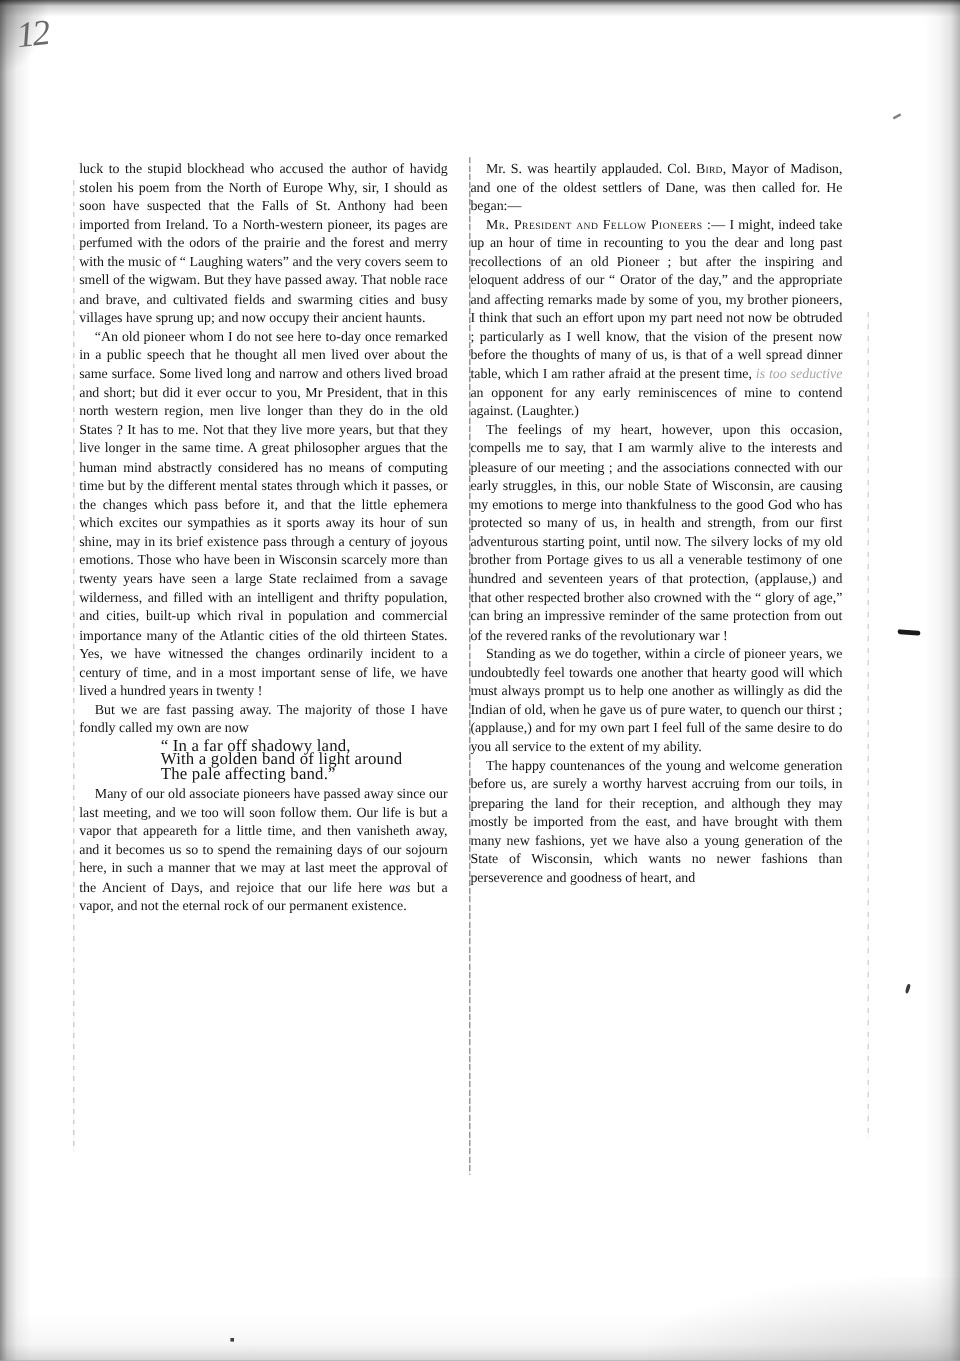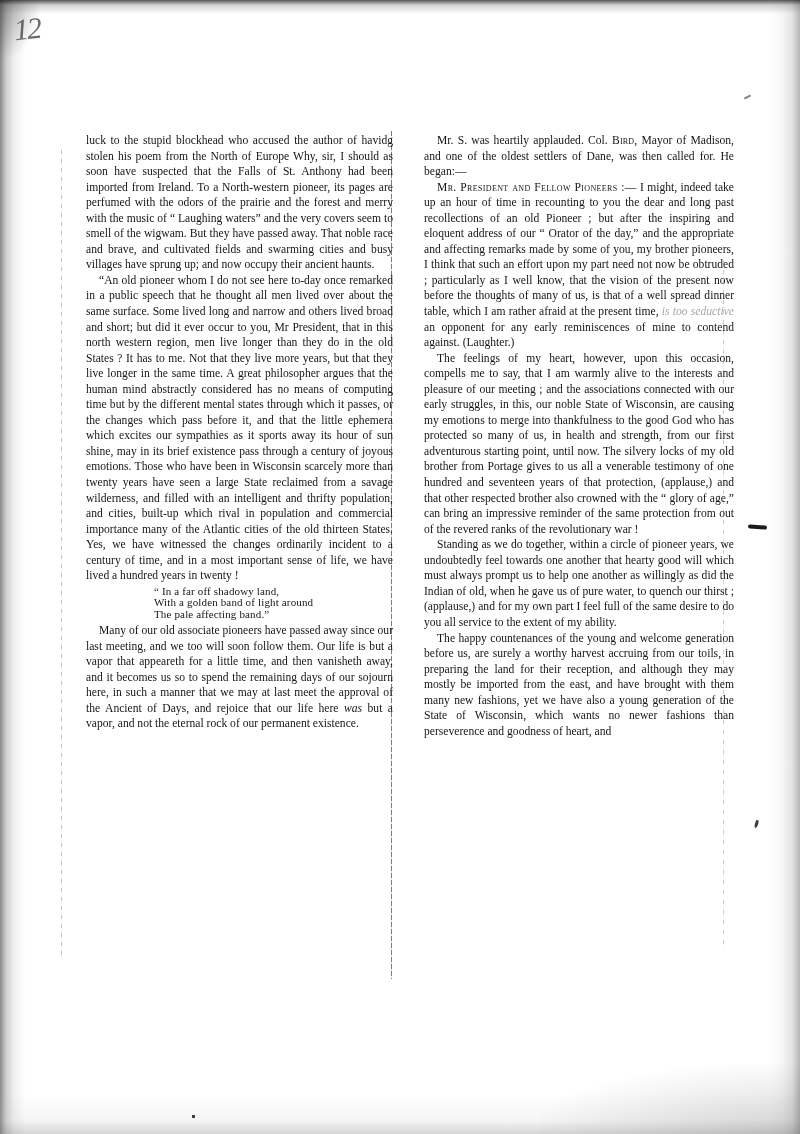--- a/index.html
+++ b/index.html
@@ -101,24 +101,23 @@
     width: 800px;
   }
   .col {
     position: absolute;
     top: 0;
     font-size: 11.6px;
     line-height: 15.55px;
     text-align: justify;
     text-justify: inter-word;
     color: #151515;
-    margin-left: 20px;
   }
   .col-left  { left: 66px;  width: 307px; }
-  .col-right { left: 404px; width: 310px; }
+  .col-right { left: 392px; width: 310px; }
 
   .col p {
     margin: 0;
     text-indent: 13px;
     hyphens: none;
   }
   .col p.no-indent { text-indent: 0; }
 
   
   .column-rule {
@@ -171,21 +170,21 @@
     color: #8d8d8d;
     opacity: 0.78;
     font-style: italic;
   }
   .italic { font-style: italic; }
 
   
   .verse {
     margin: 2px 0 3px 0;
     padding-left: 68px;
-    font-size: 11px;
+    font-size: 14px;
     line-height: 11.4px;
     text-align: left;
     text-indent: 0;
     letter-spacing: 0.15px;
   }
   .verse div { white-space: nowrap; }
 
   
   .ink-mark {
     position: absolute;
@@ -231,20 +230,21 @@
   <div class="inner-rule-left"></div>
   <div class="inner-rule-right"></div>
 
   <div class="columns">
 
     <div class="col col-left">
       <p class="no-indent">luck to the stupid blockhead who accused the author of havidg stolen his poem from the North of Europe  Why, sir, I should as soon have suspected that the Falls of St. Anthony had been imported from Ireland.  To a North-western pioneer, its pages are perfumed with the odors of the prairie and the forest and merry with the music of “ Laughing waters” and the very covers seem to smell of the wigwam.  But they have passed away.  That noble race and brave, and cultivated fields and swarming cities and busy villages have sprung up; and now occupy their ancient haunts.</p>
 
       <p>“An old pioneer whom I do not see here to-day once remarked in a public speech that he thought all men lived over about the same surface.  Some lived long and narrow and others lived broad and short; but did it ever occur to you, Mr President, that in this north western region, men live longer than they do in the old States ?  It has to me.  Not that they live more years, but that they live longer in the same time.  A great philosopher argues that the human mind abstractly considered has no means of computing time but by the different mental states through which it passes, or the changes which pass before it, and that the little ephemera which excites our sympathies as it sports away its hour of sun shine, may in its brief existence pass through a century of joyous emotions.  Those who have been in Wisconsin scarcely more than twenty years have seen a large State reclaimed from a savage wilderness, and filled with an intelligent and thrifty population, and cities, built-up which rival in population and commercial importance many of the Atlantic cities of the old thirteen States. Yes, we have witnessed the changes ordinarily incident to a century of time, and in a most important sense of life, we have lived a hundred years in twenty !</p>
 
+      <p>But we are fast passing away.  The majority of those I have fondly called my own are now</p>
 
       <div class="verse">
         <div>“ In a far off shadowy land,</div>
         <div>With a golden band of light around</div>
         <div>The pale affecting band.”</div>
       </div>
 
       <p><span>Many of our old associate pioneers have passed away since our last meeting, and we too will soon follow them.  Our life is but a vapor that appeareth for a little time, and then vanisheth away, and it becomes us so to spend the remaining days of our sojourn here, in such a manner that we may at last meet the approval of the Ancient of Days, and rejoice that our life here </span><span class="italic">was</span><span> but a vapor, and not the eternal rock of our permanent existence.</span></p>
     </div>
 

